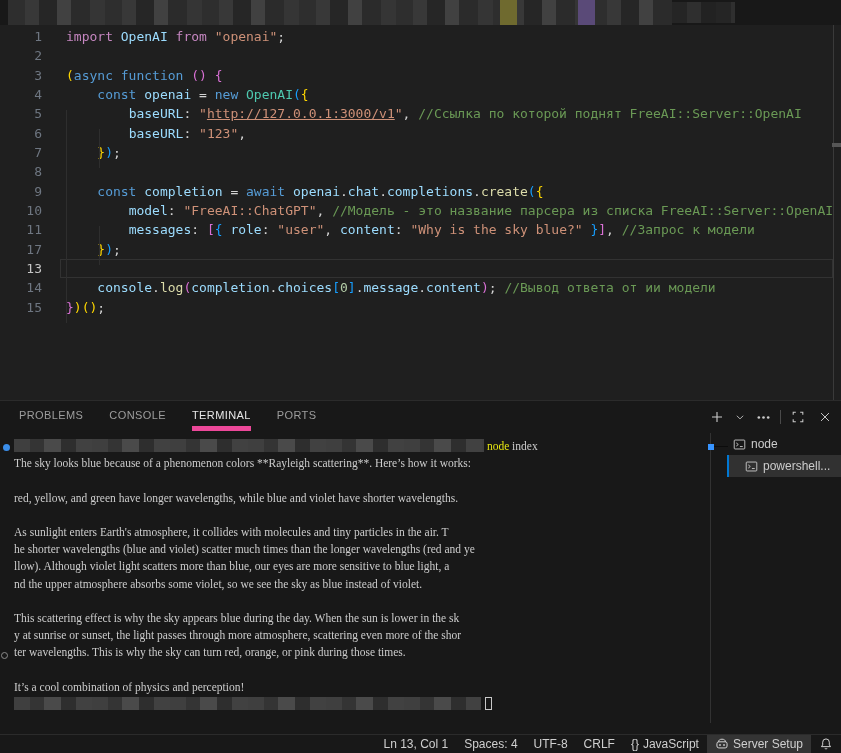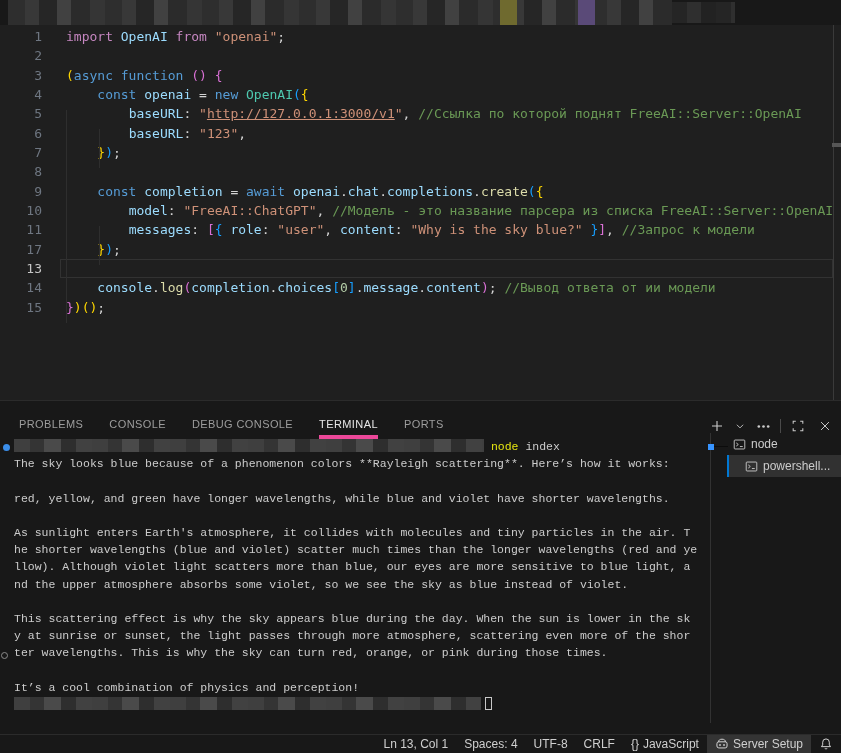--- a/index.html
+++ b/index.html
@@ -29,31 +29,31 @@
   .code-line { display:flex; height:19.35px; line-height:19.35px; white-space:pre; }
   .ln { width:42px; text-align:right; color:#6e7681; flex:none; }
   .code { flex:1; margin-left:18px; padding-left:6px; overflow:hidden; }
   .code-line.active .ln { color:#c6c6c6; }
   .code-line.active .code { box-shadow: inset 0 0 0 1px #323232; }
   .iguide { position:absolute; width:1px; background:#2e2e2e; }
   #editor-scroll-line { position:absolute; left:833px; top:0; width:1px; height:375px; background:#3a3a3a; }
   #overview-marker { position:absolute; left:832px; top:118px; width:9px; height:4px; background:#565656; }
   
   #panel { position:absolute; left:0; top:400px; width:841px; height:334px; background:#181818; border-top:1px solid #2b2b2b; }
-  #panel-header { position:absolute; left:0; top:9px; width:841px; height:32px; }
+  #panel-header { position:absolute; left:0; top:0; width:841px; height:32px; }
   #panel-tabs { position:absolute; left:19px; top:0; display:flex; gap:26px; height:32px; }
   .ptab { font-size:11px; letter-spacing:.4px; color:#9d9d9d; line-height:28px; height:30px; cursor:pointer; }
   .ptab.active { color:#e7e7e7; border-bottom:5px solid #ec4899; }
   #panel-actions { position:absolute; right:6px; top:4px; display:flex; align-items:center; gap:7px; height:24px; }
   .pa-icon { width:20px; height:20px; display:flex; align-items:center; justify-content:center; }
   .pa-divider { width:1px; height:14px; background:#4a4a4a; }
   
   #terminal-output {
     position:absolute; left:0; top:33px; width:710px; height:292px; overflow:hidden;
-    padding:4px 0 0 14px; font-family:Liberation Mono, monospace;
+    padding:4px 0 0 14px; font-family:Liberation Serif, serif;
     font-size:11.5px; color:#cccccc;
   }
   .tline { height:17.2px; line-height:17.2px; white-space:pre; }
   .mosaic {
     display:inline-block; height:13px; vertical-align:-2px;
     background:repeating-linear-gradient(90deg,#3f3f3f 0 16px,#343434 16px 30px,#4a4a4a 30px 47px,#2e2e2e 47px 62px,#414141 62px 78px);
   }
   .tcursor { display:inline-block; width:7px; height:13px; vertical-align:-2px; margin-left:4px; border:1px solid #c8c8c8; }
   #cmd-dot { position:absolute; left:3px; top:43px; width:7px; height:7px; border-radius:50%; }
   #cmd-circle { position:absolute; left:1px; top:251px; width:7px; height:7px; border-radius:50%; border:1px solid #8b8b8b; }
@@ -111,21 +111,20 @@
     <div class="iguide" style="left:99px; top:201px; height:39px;"></div>
     <div id="editor-scroll-line"></div>
     <div id="overview-marker"></div>
   </div>
 
   <div id="panel">
     <div id="panel-header">
       <div id="panel-tabs">
           <div class="ptab">PROBLEMS</div>
           <div class="ptab">CONSOLE</div>
-          <div class="ptab">DEBUG CONSOLE</div>
           <div class="ptab active">TERMINAL</div>
           <div class="ptab">PORTS</div>
         </div>
       <div id="panel-actions">
         <span class="pa-icon">
           <svg width="16" height="16" viewBox="0 0 16 16">
               <path d="M8 3v10M3 8h10" stroke="#cccccc" stroke-width="1.1"></path>
             </svg>
         </span>
         <span class="pa-icon" style="width:12px">

